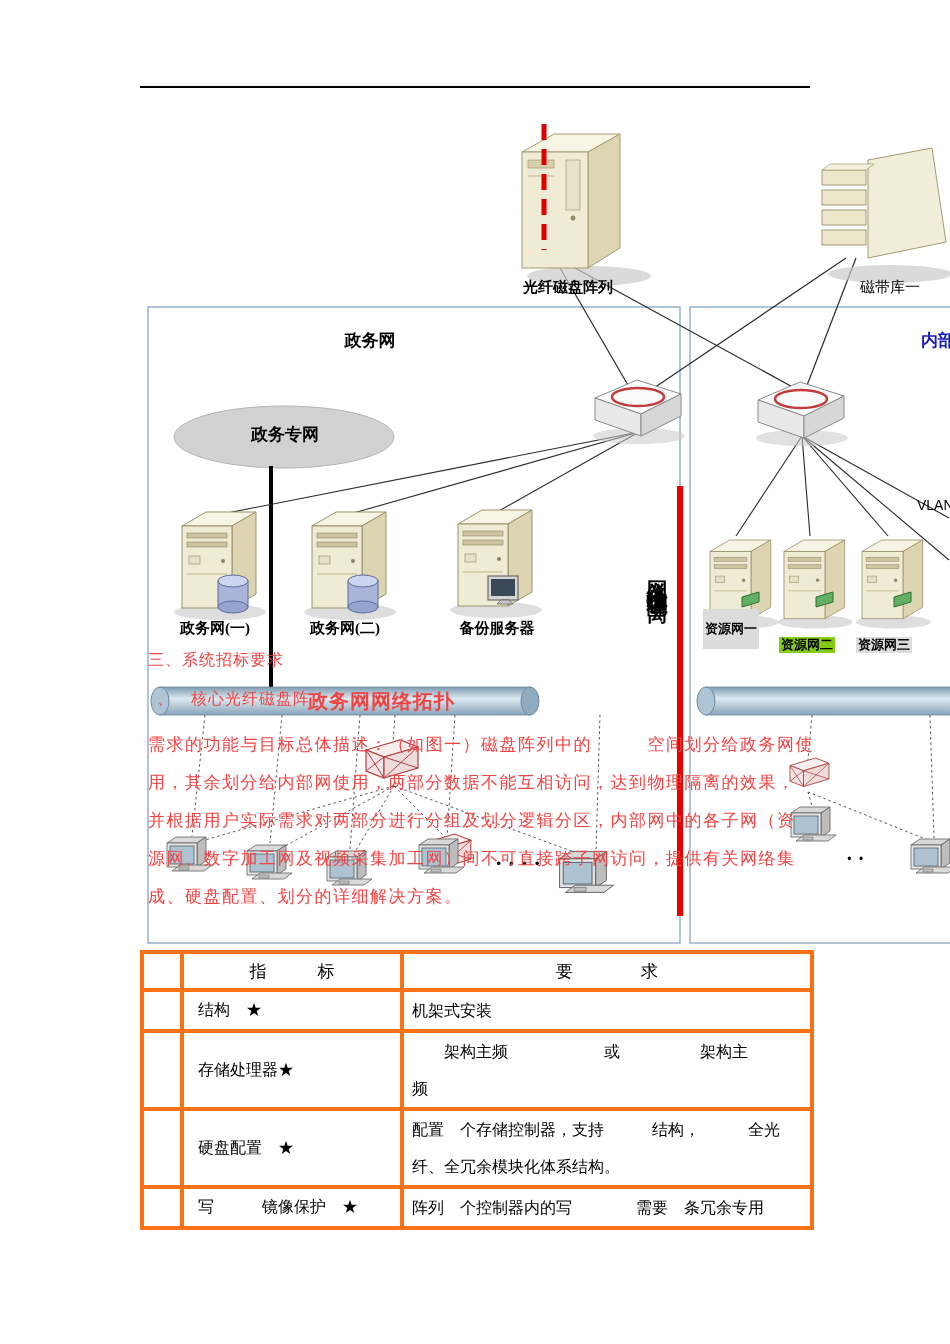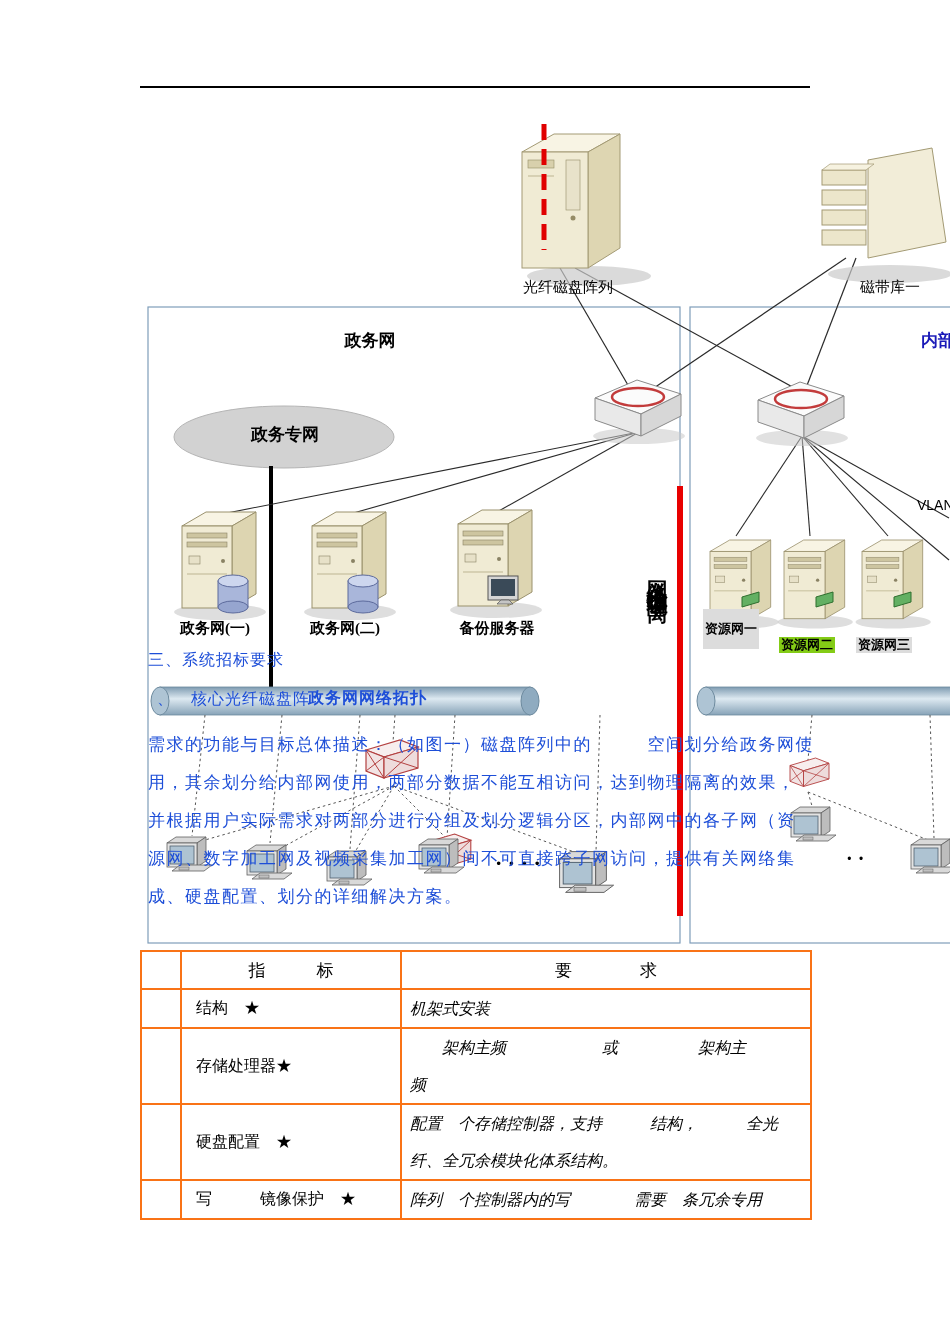--- a/index.html
+++ b/index.html
@@ -6,32 +6,32 @@
   html,body { background:#ffffff; }
   body {
     width:950px; height:1344px;
     font-family:"Liberation Serif","DejaVu Serif",serif;
     color:#000;
   }
   .page { position:relative; width:950px; height:1344px; overflow:hidden; background:#fff; }
   .lbl { position:absolute; white-space:nowrap; line-height:1.2; }
   .top-rule { position:absolute; left:140px; top:86px; width:670px; border-top:2px solid #000; }
   .diagram { position:absolute; left:0; top:0; }
-  .doc-line { position:absolute; left:148px; font-size:17px; letter-spacing:1.5px; white-space:nowrap; color:#1d4ed8; }
+  .doc-line { position:absolute; left:148px; font-size:17px; letter-spacing:1.5px; white-space:nowrap; color:#ef4444; }
   .vert { writing-mode:vertical-rl; text-orientation:upright; }
   .spec-table {
     position:absolute; left:140px; top:950px;
     border-collapse:collapse; table-layout:fixed; width:670px;
     font-size:16px;
   }
-  .spec-table td { border:2px solid #f97316; vertical-align:middle; }
+  .spec-table td { border:4px solid #f97316; vertical-align:middle; }
   .spec-table .th { text-align:center; font-size:17px; }
   .spec-table .ind { padding-left:14px; }
   .spec-table .req { padding-left:8px; }
-  .spec-table .req div { line-height:37px; white-space:nowrap; overflow:hidden;font-style:italic; }
+  .spec-table .req div { line-height:37px; white-space:nowrap; overflow:hidden; }
 </style>
 </head>
 <body>
 
 <div class="page">
 
   <div class="top-rule"></div>
 
   <svg class="diagram" width="950" height="1344" viewBox="0 0 950 1344">
     <defs>
@@ -191,42 +191,42 @@
 
     <use href="#pc" transform="translate(164,834)"></use>
     <use href="#pc" transform="translate(244,842)"></use>
     <use href="#pc" transform="translate(324,848)"></use>
     <use href="#pc" transform="translate(416,836)"></use>
     <use href="#pc" transform="translate(556,848) scale(1.2)"></use>
     <use href="#pc" transform="translate(788,804)"></use>
     <use href="#pc" transform="translate(908,836)"></use>
   </svg>
 
-  <div class="lbl" style="left:512px;top:278px;width:112px;text-align:center;font-size:15px;">光纤磁盘阵列</div>
+  <div class="lbl" style="left:512px;top:278px;width:112px;text-align:center;font-size:15px;font-weight:bold;">光纤磁盘阵列</div>
   <div class="lbl" style="left:848px;top:278px;width:84px;text-align:center;font-size:15px;">磁带库一</div>
   <div class="lbl" style="left:306px;top:331px;width:128px;text-align:center;font-weight:bold;font-size:17px;color:#000000;">政务网</div>
   <div class="lbl" style="left:921px;top:331px;font-weight:bold;font-size:17px;color:#1a1ab8;">内部网</div>
   <div class="lbl" style="left:224px;top:425px;width:122px;text-align:center;font-weight:bold;font-size:17px;">政务专网</div>
   <div class="lbl" style="left:917px;top:497px;font-size:14px;font-family:'Liberation Sans',sans-serif;">VLAN</div>
   <div class="lbl vert" style="left:644px;top:564px;height:164px;font-weight:bold;font-size:21px;letter-spacing:4px;">网络物理隔离</div>
 
   <div class="lbl" style="left:163px;top:619px;width:104px;text-align:center;font-weight:bold;font-size:15px;">政务网(一)</div>
   <div class="lbl" style="left:293px;top:619px;width:104px;text-align:center;font-weight:bold;font-size:15px;">政务网(二)</div>
   <div class="lbl" style="left:449px;top:619px;width:96px;text-align:center;font-weight:bold;font-size:15px;">备份服务器</div>
 
   <div class="lbl" style="left:703px;top:609px;font-weight:bold;font-size:13px;background:#dcdcdc;padding:12px 2px;">资源网一</div>
   <div class="lbl" style="left:779px;top:637px;font-weight:bold;font-size:13px;background:#84cc16;padding:0 2px;">资源网二</div>
   <div class="lbl" style="left:856px;top:637px;font-weight:bold;font-size:13px;background:#dcdcdc;padding:0 2px;">资源网三</div>
 
   <div class="lbl" style="left:495px;top:850px;font-weight:bold;font-size:22px;">· · · ·</div>
   <div class="lbl" style="left:846px;top:846px;font-weight:bold;font-size:20px;">· ·</div>
 
   <div class="doc-line" style="top:650px;font-size:16px;letter-spacing:1px;">三、系统招标要求</div>
   <div class="doc-line" style="left:157px;top:689px;font-size:16px;letter-spacing:1px;">、　核心光纤磁盘阵</div>
-  <div class="doc-line" style="left:308px;top:688px;font-size:16px;font-weight:bold;letter-spacing:1px;">政务网网络拓扑</div>
+  <div class="doc-line" style="left:308px;top:688px;font-size:20px;font-weight:bold;letter-spacing:1px;">政务网网络拓扑</div>
 
   <div class="doc-line" style="top:733px;">需求的功能与目标总体描述：（如图一）磁盘阵列中的　　　空间划分给政务网使</div>
   <div class="doc-line" style="top:771px;">用，其余划分给内部网使用，两部分数据不能互相访问，达到物理隔离的效果，</div>
   <div class="doc-line" style="top:809px;">并根据用户实际需求对两部分进行分组及划分逻辑分区，内部网中的各子网（资</div>
   <div class="doc-line" style="top:885px;">成、硬盘配置、划分的详细解决方案。</div>
   <div class="doc-line" style="top:847px;">源网、数字加工网及视频采集加工网）间不可直接跨子网访问，提供有关网络集</div>
 
   <table class="spec-table">
     <colgroup>
         <col style="width:40px">

